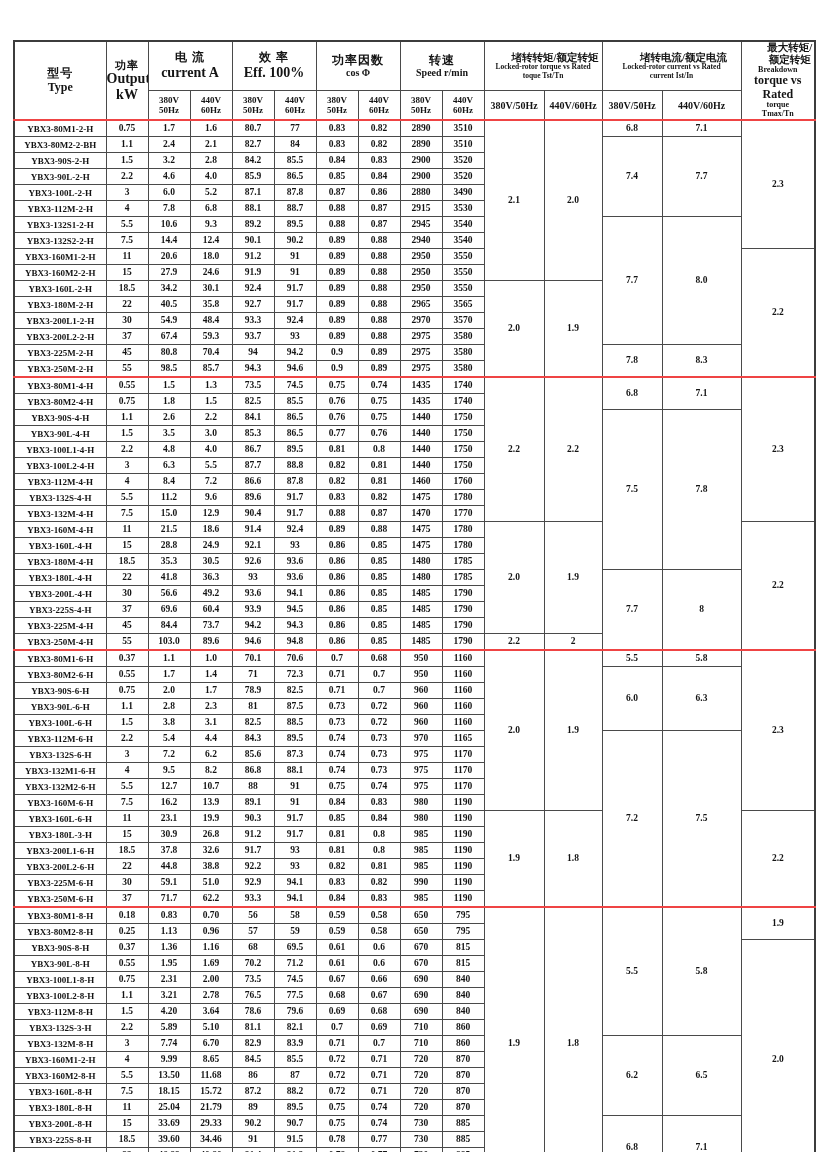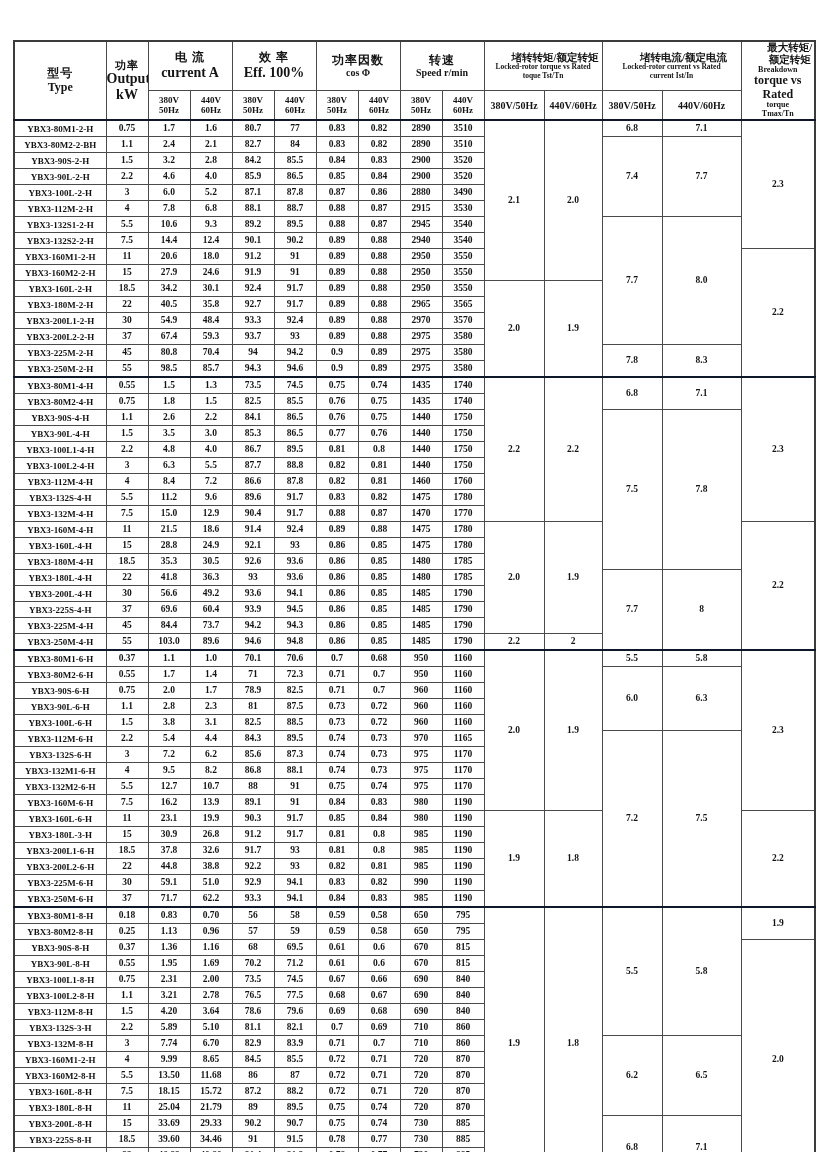--- a/index.html
+++ b/index.html
@@ -42,21 +42,21 @@
   .sub1 { font-size: 10px; font-weight: bold; }
   
   .spec tbody td {
     font-size: 9.5px;
     font-weight: bold;
     height: 15px;
     white-space: nowrap;
   }
   .spec tbody td.model { font-size: 9px; }
   .spec tbody td.merged { font-size: 9.5px; }
-  .spec tbody tr.sec-start td { border-top: 2px solid #0f172a; margin-top: 31px; }
+  .spec tbody tr.sec-start td { border-top: 2px solid #ef4444; margin-top: 31px; }
 </style>
 </head>
 <body>
 
 <div class="sheet">
   <table class="spec">
     <colgroup>
       <col style="width:92px">
         <col style="width:42px">
       <col style="width:42px">

